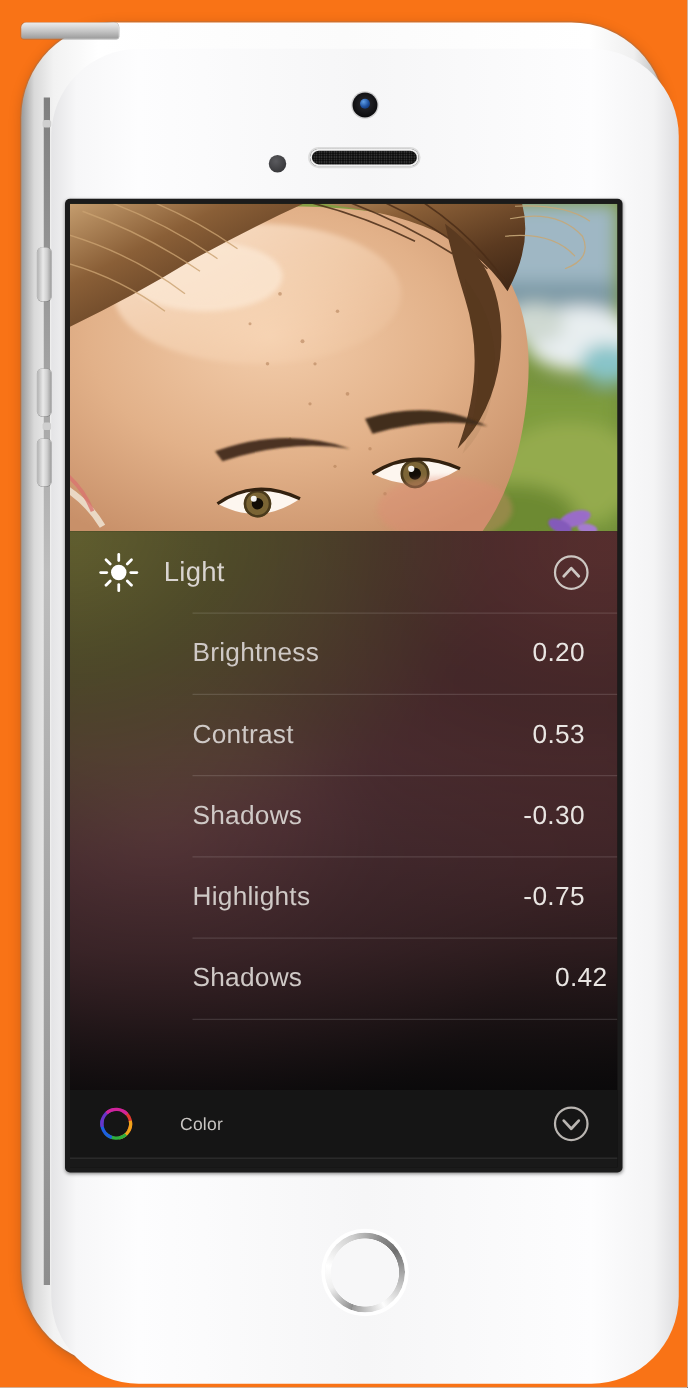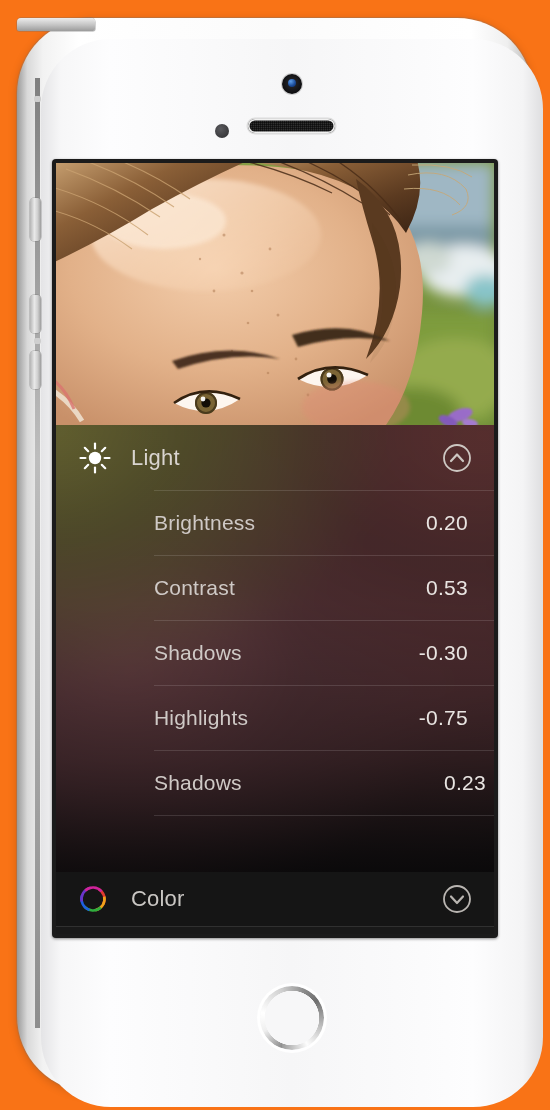--- a/index.html
+++ b/index.html
@@ -97,22 +97,22 @@
 
   .adj-row{height:65px;}
   .adj-name{position:absolute;left:98px;top:50%;transform:translateY(-50%);
     color:#cfc9c6;font-size:21px;letter-spacing:.2px;}
   .adj-val{position:absolute;right:26px;top:50%;transform:translateY(-50%);
     color:#e9e5e2;font-size:21px;letter-spacing:.3px;margin-left:20px;}
 
   
   .color-row{position:absolute;left:0;top:709px;width:438px;height:54px;background:#151515;}
   .color-icon{position:absolute;left:22px;top:50%;transform:translateY(-50%);width:30px;height:30px;}
-  .color-label{position:absolute;left:75px;top:50%;transform:translateY(-50%);
-    color:#c9c6c3;font-size:22px;letter-spacing:.2px;}
+  .color-label{position:absolute;left:88px;top:50%;transform:translateY(-50%);
+    color:#c9c6c3;font-size:14px;letter-spacing:.2px;}
   .color-chev{position:absolute;right:22px;top:50%;transform:translateY(-50%);width:30px;height:30px;}
 
   
   .toolbar{position:absolute;left:0;top:763px;width:438px;height:58px;background:#191919;
     border-top:1px solid rgba(255,255,255,.10);}
 </style>
 </head>
 <body>
 
 <div id="stage">
@@ -321,21 +321,21 @@
       <div class="row-sep" style="left:98px;top:260px;width:340px;"></div>
 
       <div class="row adj-row" style="top:260px;">
         <span class="adj-name">Highlights</span>
         <span class="adj-val">-0.75</span>
       </div>
       <div class="row-sep" style="left:98px;top:325px;width:340px;"></div>
 
       <div class="row adj-row" style="top:325px;padding-left:18px;">
         <span class="adj-name">Shadows</span>
-        <span class="adj-val">0.23</span>
+        <span class="adj-val">0.42</span>
       </div>
       <div class="row-sep" style="left:98px;top:390px;width:340px;"></div>
     </div>
 
     <div class="color-row">
       <span class="color-icon">
         <svg viewBox="0 0 30 30" width="30" height="30">
           <defs>
             <linearGradient id="cw1" x1="0" y1="0" x2="1" y2="1">
               <stop offset="0" stop-color="#1e5fe0"></stop>

